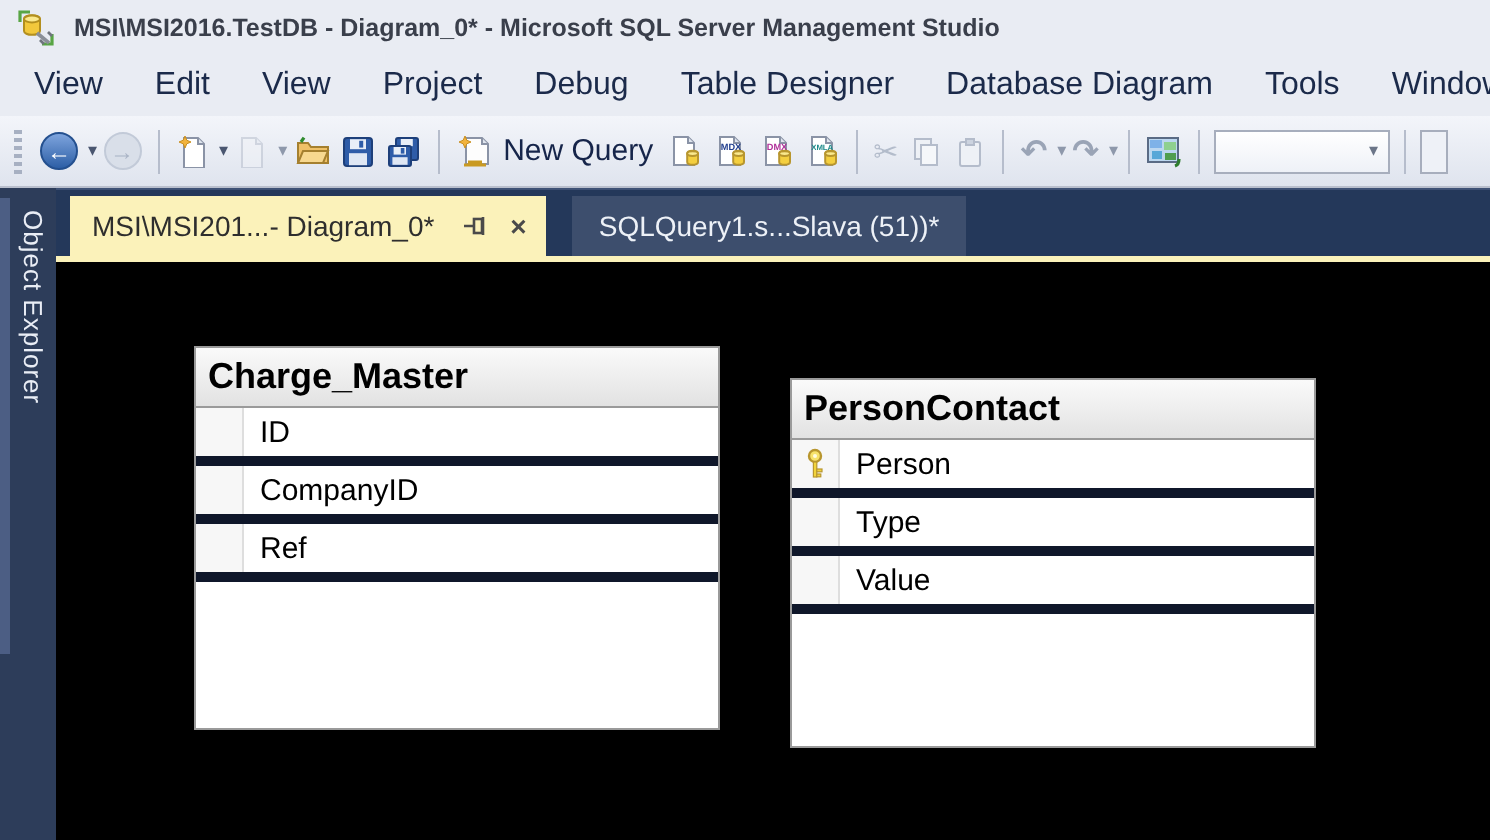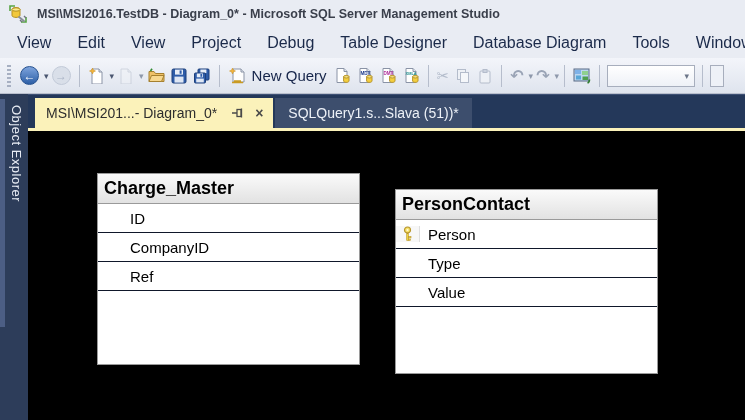--- a/index.html
+++ b/index.html
@@ -37,35 +37,35 @@
 
   
   .dock { display:flex; height:326px; }
   .sidebar { width:28px; background:#2d3d5a; position:relative; flex:0 0 auto; }
   .sidebar .accent { position:absolute; left:0; top:5px; width:5px; height:228px; background:#4c5e84; }
   .vtext { writing-mode:vertical-rl; font-size:13px; letter-spacing:.5px; color:#e9edf5;
            position:absolute; left:9px; top:11px; white-space:nowrap; }
 
   .main { flex:1; display:flex; flex-direction:column; min-width:0; }
   .tabstrip { height:37px; background:#24385a; border-top:1px solid #3e5175; border-bottom:3px solid #fbf2ba;
-              display:flex; align-items:flex-end; padding-left:7px; gap:2px; position:relative; }
+              display:flex; align-items:flex-end; padding-left:7px; gap:13px; position:relative; }
   .tab { height:30px; display:flex; align-items:center; font-size:14px; white-space:nowrap; cursor:default; }
   .tab.active { background:#fbf2ba; color:#2e2e2e; padding:0 10px 0 11px; }
   .tab.active .tab-label { margin-right:14px; }
   .tab.inactive { background:#3d4e6d; color:#edf1f7; padding:0 13px; }
   .pin { width:12px; height:12px; margin-right:12px; }
   .tab-close { font-size:14px; color:#4a4a4a; font-weight:bold; line-height:1; }
 
   .canvas { flex:1; background:#000000; position:relative; }
 
   
   .dtable { position:absolute; background:#fff; border:1px solid #9a9a9a; overflow:hidden; }
   .dhead { height:30px; line-height:29px; background:linear-gradient(#fafafa,#e2e2e2);
            border-bottom:1px solid #9a9a9a; font-size:18px; font-weight:bold; color:#000; padding-left:6px; }
-  .drow { height:29px; display:flex; border-bottom:1px solid #0f172a; background:#fff;align-items:center; }
+  .drow { height:29px; display:flex; border-bottom:5px solid #0f172a; background:#fff; }
   .dgut { width:24px; flex:0 0 auto; border-right:1px solid #dedede; background:#f7f7f7;
           display:flex; align-items:center; justify-content:center; }
   .dcell { display:flex; align-items:center; padding-left:8px; font-size:15px; color:#000; }
   .tbl-charge { left:69px; top:42px; width:263px; height:192px; }
   .tbl-person { left:367px; top:58px; width:263px; height:185px; }
 </style>
 </head>
 <body>
 
 <div class="titlebar">

